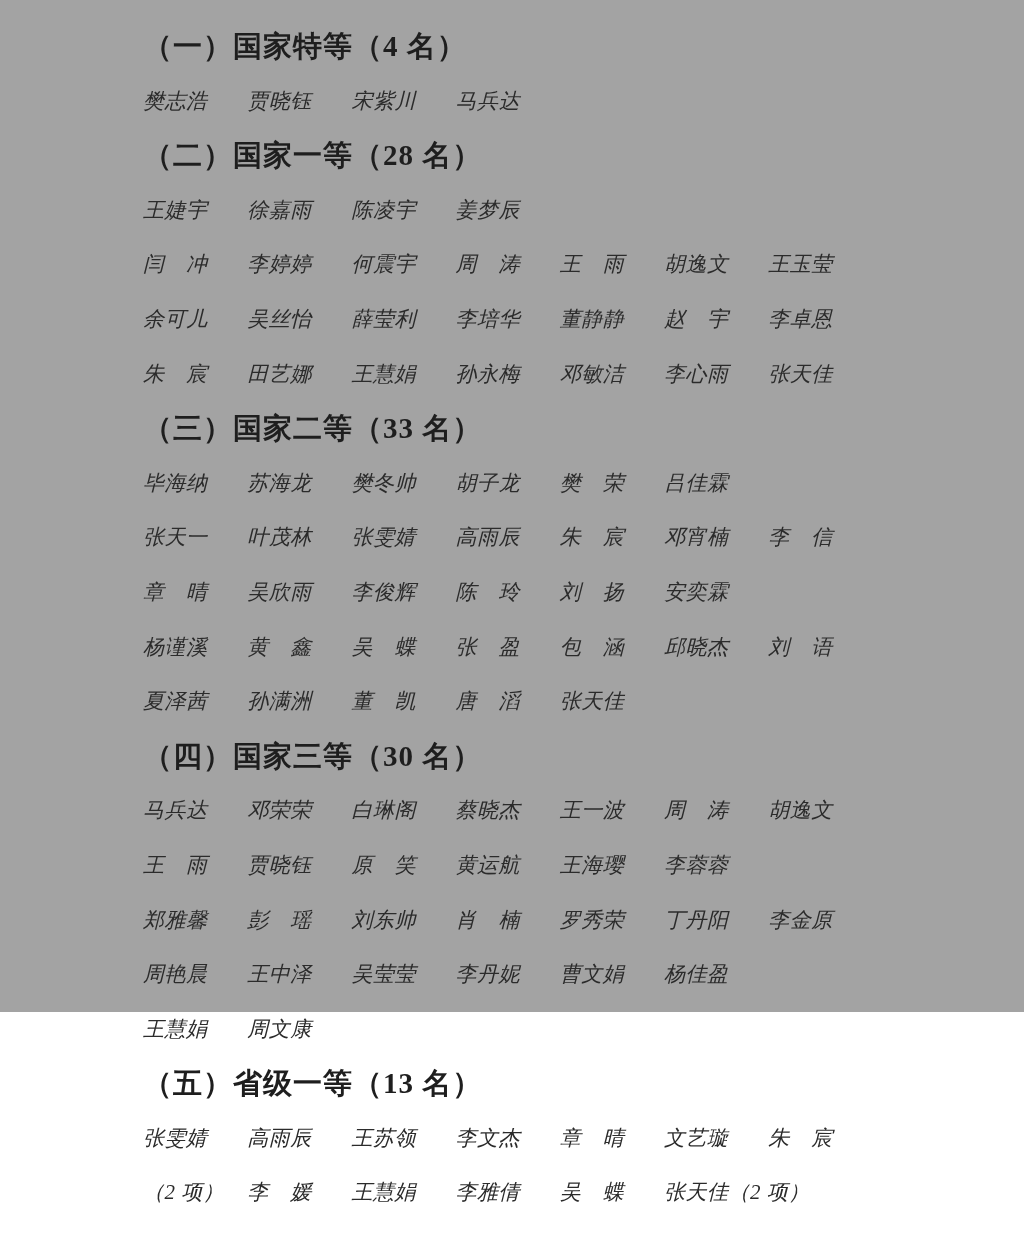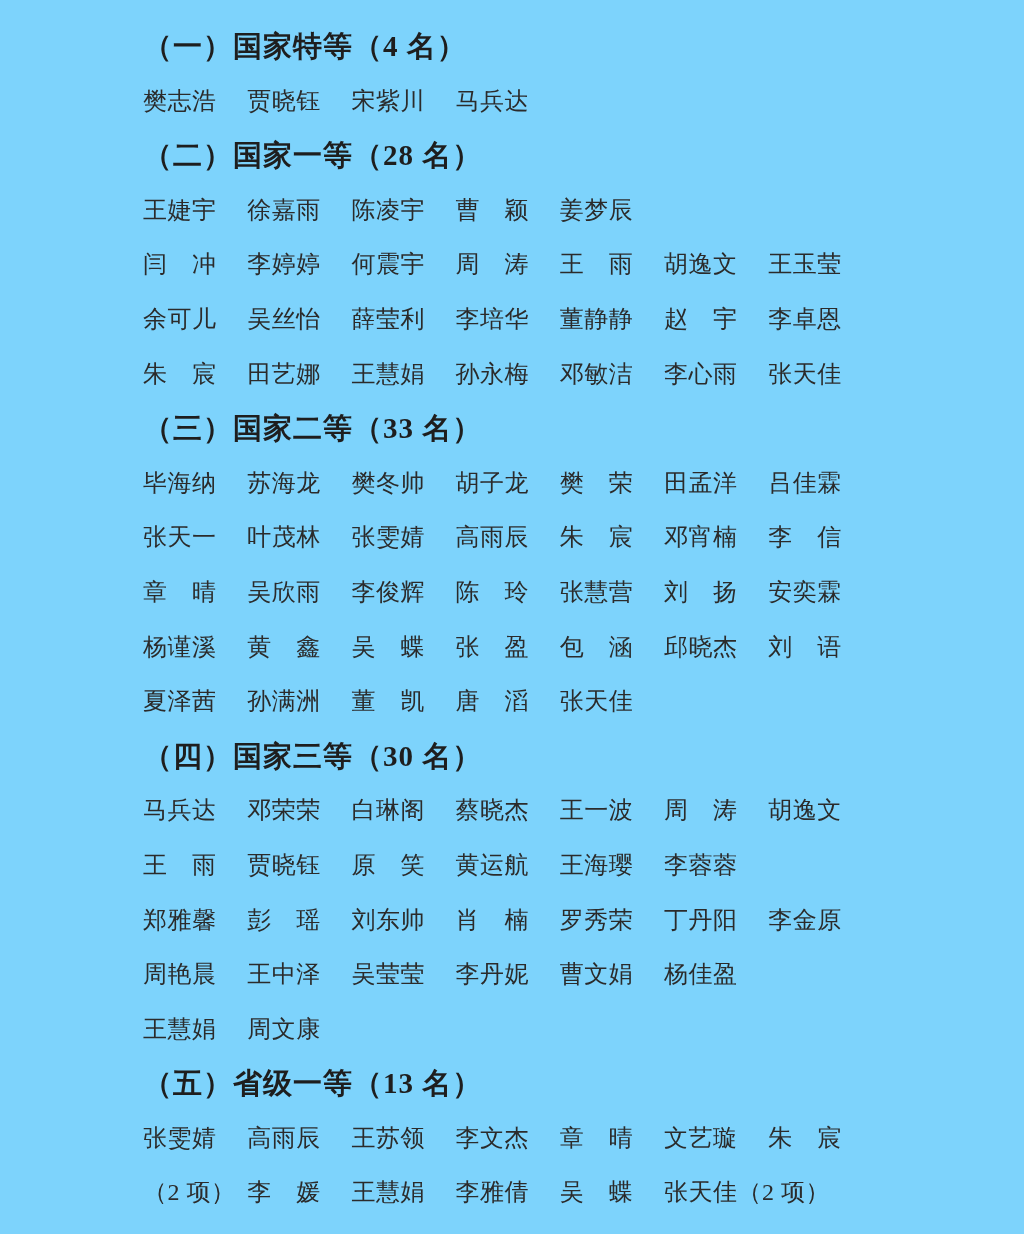--- a/index.html
+++ b/index.html
@@ -10,39 +10,40 @@
   body {
     width: 1024px;
     height: 1234px;
     overflow: hidden;
     font-family: "Liberation Serif", "DejaVu Serif", serif;
     color: #262626;
   }
   .page {
     box-sizing: border-box;
     width: 1024px;
-    height: 1234px;
+    height: 1012px;
     padding: 19px 60px 0 143px;
-    background: #7dd3fc;
+    background: #a3a3a3;
   }
   .heading {
     font-size: 29px;
     font-weight: bold;
     line-height: 54.6px;
     letter-spacing: 1px;
     white-space: nowrap;
     color: #1e1e1e;
   }
   .name-row {
     display: grid;
     grid-template-columns: repeat(7, 104.2px);
-    font-size: 24px;
+    font-size: 21px;
     line-height: 54.6px;
     white-space: nowrap;
     color: #2b2b2b;
+    font-style: italic;
   }
   .name {
     display: block;
     letter-spacing: 0.5px;
   }
 </style>
 </head>
 <body>
 
 <div class="page">
@@ -52,21 +53,20 @@
         <span class="name">樊志浩</span>
         <span class="name">贾晓钰</span>
         <span class="name">宋紫川</span>
         <span class="name">马兵达</span>
       </div>
       <div class="heading">（二）国家一等（28 名）</div>
       <div class="name-row">
         <span class="name">王婕宇</span>
         <span class="name">徐嘉雨</span>
         <span class="name">陈凌宇</span>
-        <span class="name">曹　颖</span>
         <span class="name">姜梦辰</span>
       </div>
       <div class="name-row">
         <span class="name">闫　冲</span>
         <span class="name">李婷婷</span>
         <span class="name">何震宇</span>
         <span class="name">周　涛</span>
         <span class="name">王　雨</span>
         <span class="name">胡逸文</span>
         <span class="name">王玉莹</span>
@@ -89,38 +89,36 @@
         <span class="name">李心雨</span>
         <span class="name">张天佳</span>
       </div>
       <div class="heading">（三）国家二等（33 名）</div>
       <div class="name-row">
         <span class="name">毕海纳</span>
         <span class="name">苏海龙</span>
         <span class="name">樊冬帅</span>
         <span class="name">胡子龙</span>
         <span class="name">樊　荣</span>
-        <span class="name">田孟洋</span>
         <span class="name">吕佳霖</span>
       </div>
       <div class="name-row">
         <span class="name">张天一</span>
         <span class="name">叶茂林</span>
         <span class="name">张雯婧</span>
         <span class="name">高雨辰</span>
         <span class="name">朱　宸</span>
         <span class="name">邓宵楠</span>
         <span class="name">李　信</span>
       </div>
       <div class="name-row">
         <span class="name">章　晴</span>
         <span class="name">吴欣雨</span>
         <span class="name">李俊辉</span>
         <span class="name">陈　玲</span>
-        <span class="name">张慧营</span>
         <span class="name">刘　扬</span>
         <span class="name">安奕霖</span>
       </div>
       <div class="name-row">
         <span class="name">杨谨溪</span>
         <span class="name">黄　鑫</span>
         <span class="name">吴　蝶</span>
         <span class="name">张　盈</span>
         <span class="name">包　涵</span>
         <span class="name">邱晓杰</span>

